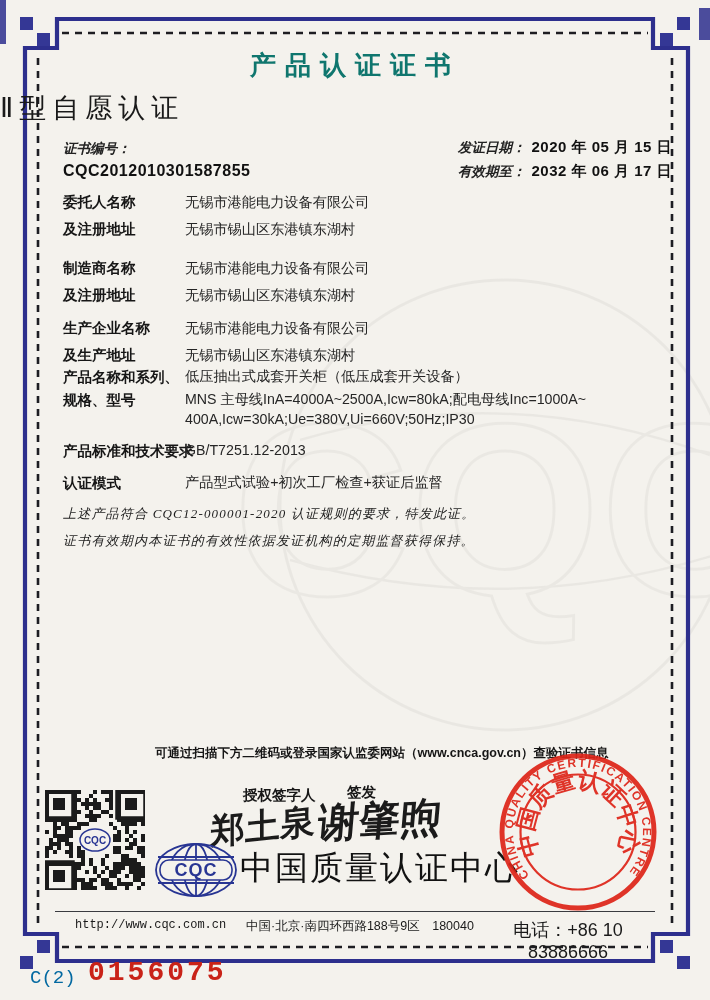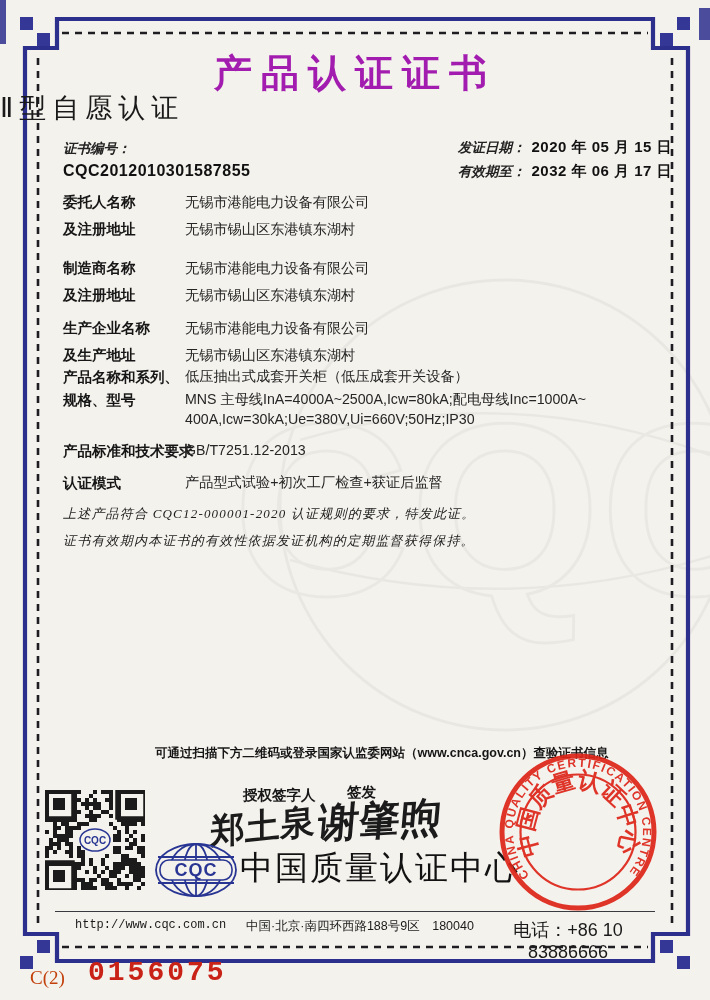--- a/index.html
+++ b/index.html
@@ -4,22 +4,22 @@
 <style>
   html,body{margin:0;padding:0;background:#e8e6e1;}
   .page{
     position:relative;width:710px;height:1000px;margin:0 auto;
     background:#f4f2ed;overflow:hidden;
     font-family:"Liberation Sans","DejaVu Sans",sans-serif;
     color:#1c1c1c;
   }
   .abs{position:absolute;}
   
-  .title{left:0;right:0;top:48px;text-align:center;font-size:38px;font-weight:bold;
-         letter-spacing:9px;color:#a21caf;}
+  .title{left:0;right:0;top:48px;text-align:center;font-size:26px;font-weight:bold;
+         letter-spacing:9px;color:#0f766e;}
   .subtitle{left:0;right:0;top:90px;text-align:left;font-size:27px;font-weight:500;
             letter-spacing:6px;color:#1a1a1a;}
   .meta-label{font-family:"Liberation Serif","DejaVu Serif",serif;font-style:italic;
               font-weight:bold;font-size:13.5px;color:#222;}
   .certno-row{left:63px;top:140px;display:flex;align-items:baseline;gap:4px;flex-direction:column;}
   .certno{font-size:16px;font-weight:600;letter-spacing:.5px;color:#111;}
   .dates{left:458px;top:135px;line-height:23px;}
   .dates .row{display:flex;align-items:baseline;gap:6px;}
   .date-val{font-size:15px;font-weight:600;color:#111;letter-spacing:.5px;}
   
@@ -411,16 +411,16 @@
       </defs>
       <text font-size="12" font-weight="bold" fill="#de2418" letter-spacing="1.6">
         <textPath href="#stamp-en-arc" startOffset="0" textLength="296">CHINA QUALITY CERTIFICATION CENTRE</textPath>
       </text>
       <text font-size="23" font-weight="600" fill="#de2418" letter-spacing="0.5">
         <textPath href="#stamp-cn-arc" startOffset="0" textLength="182">中国质量认证中心</textPath>
       </text>
     </g>
   </svg>
 
-  <div class="abs serial-prefix" style="color:#c2410c;">C(2)</div>
+  <div class="abs serial-prefix" style="color:#0369a1;font-family:Liberation Mono, monospace;">C(2)</div>
   <div class="abs serial-number" style="color:#c92318;">0156075</div>
 
 </div>
 
 </body></html>

